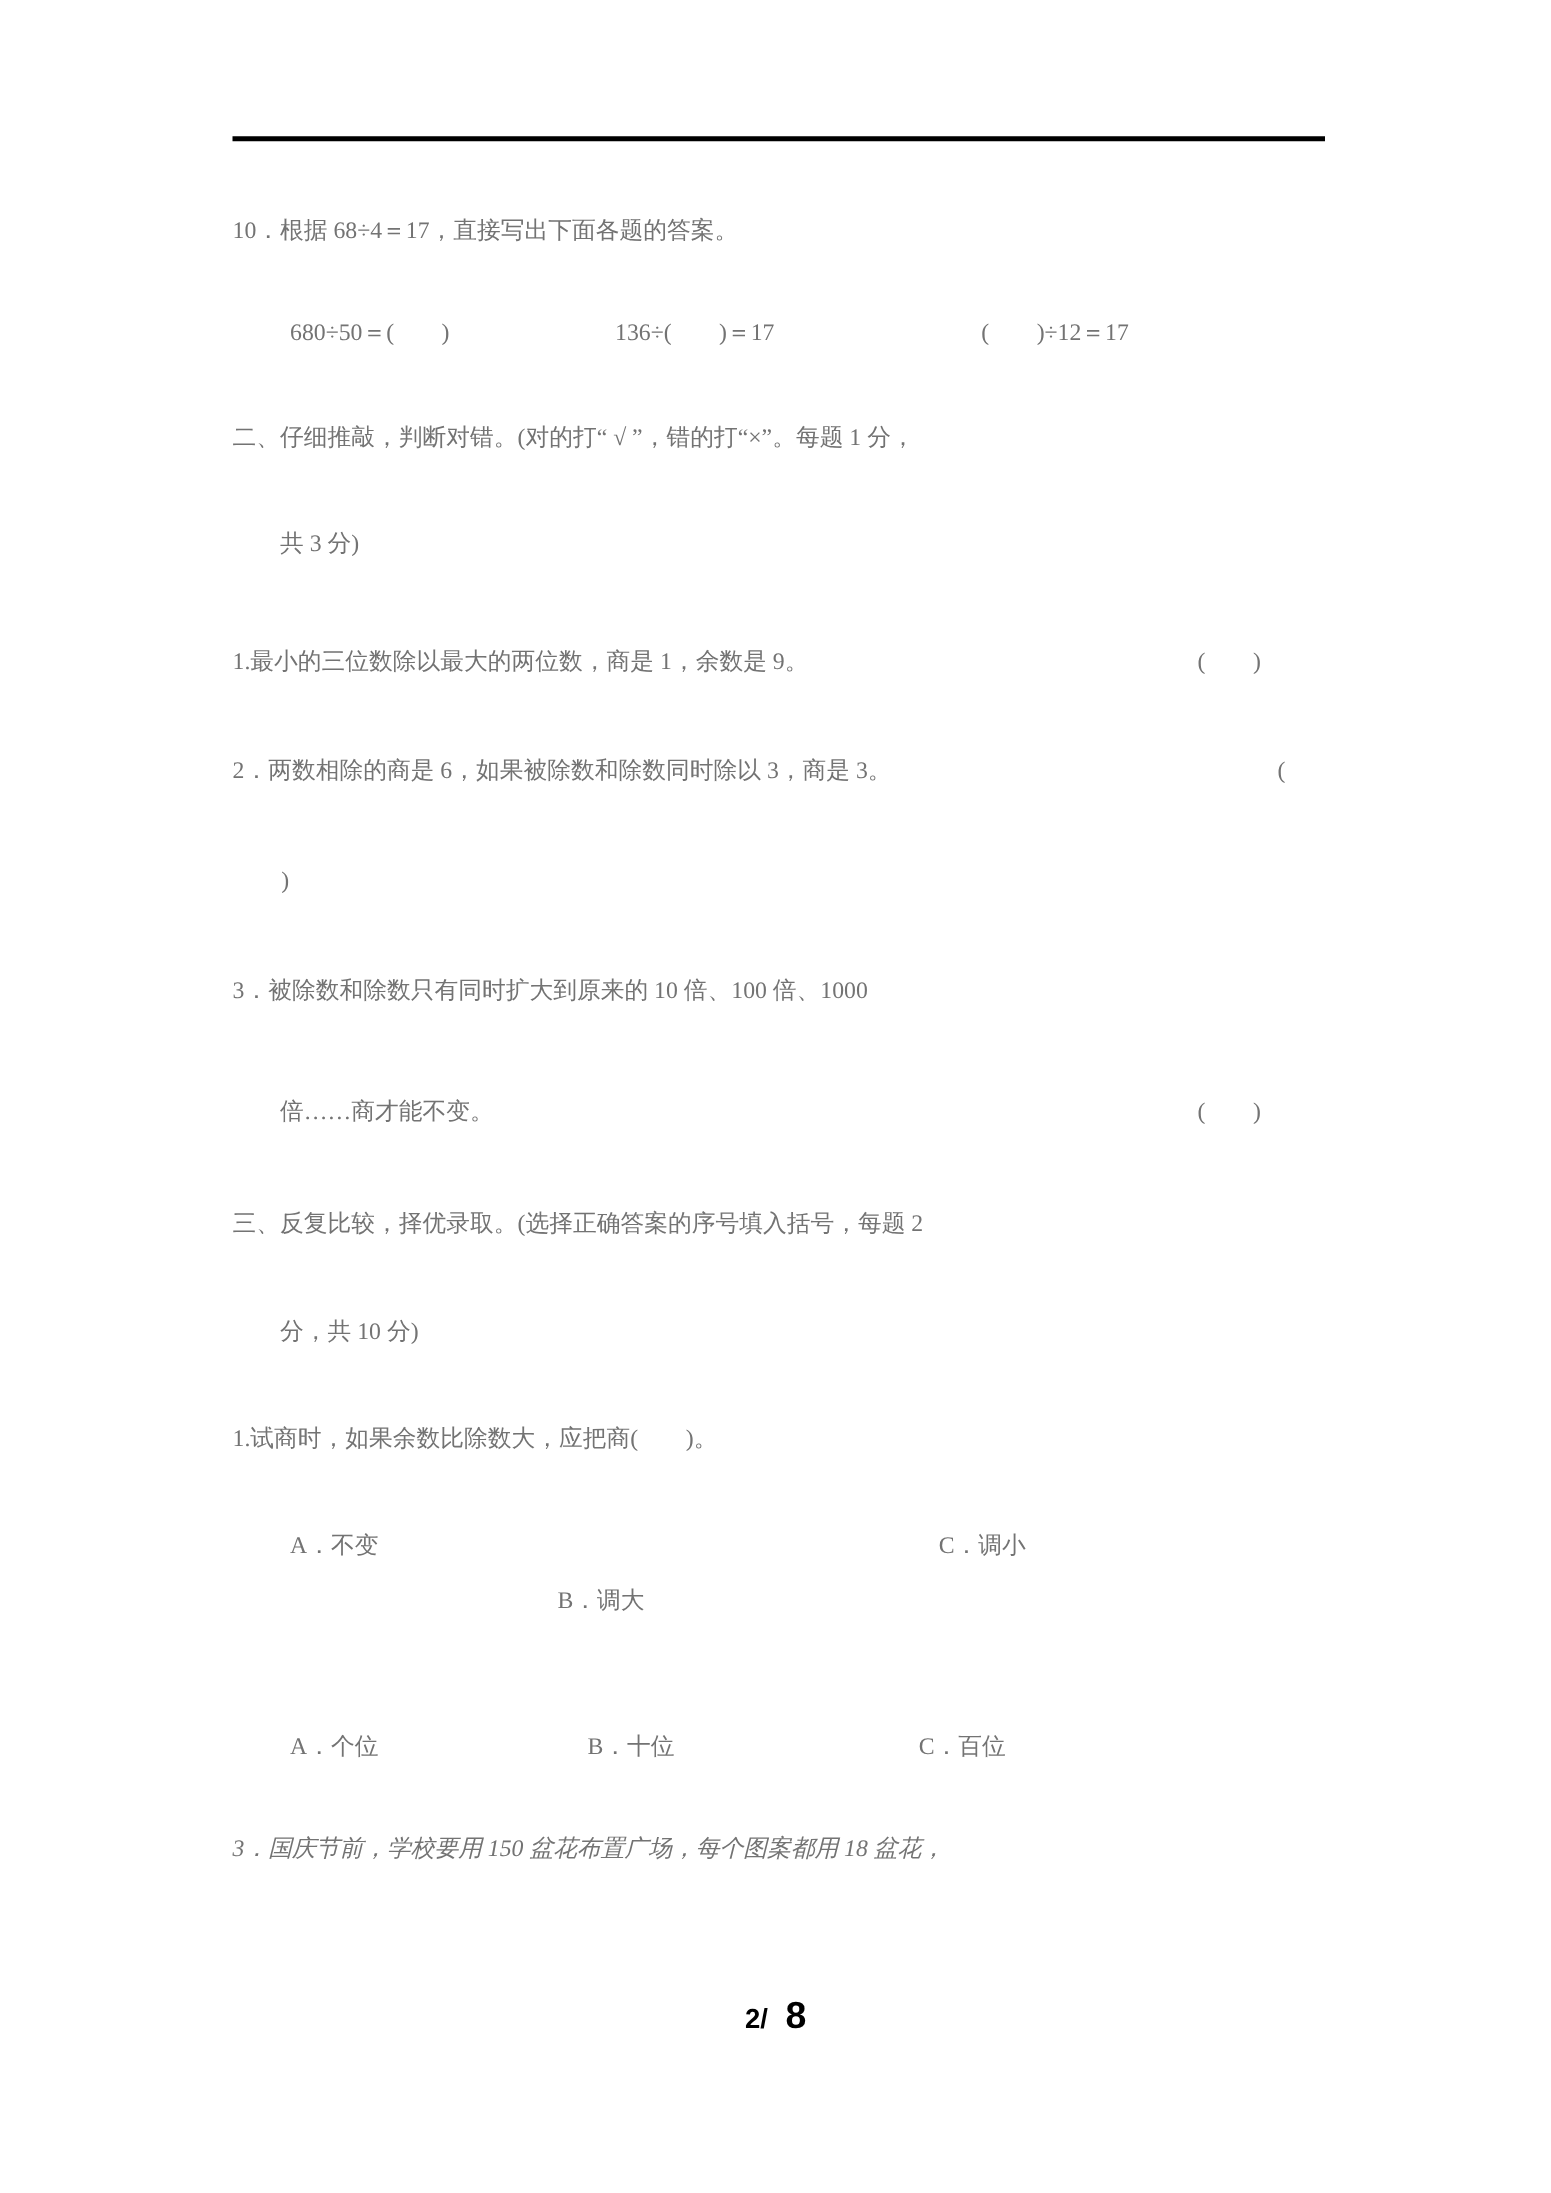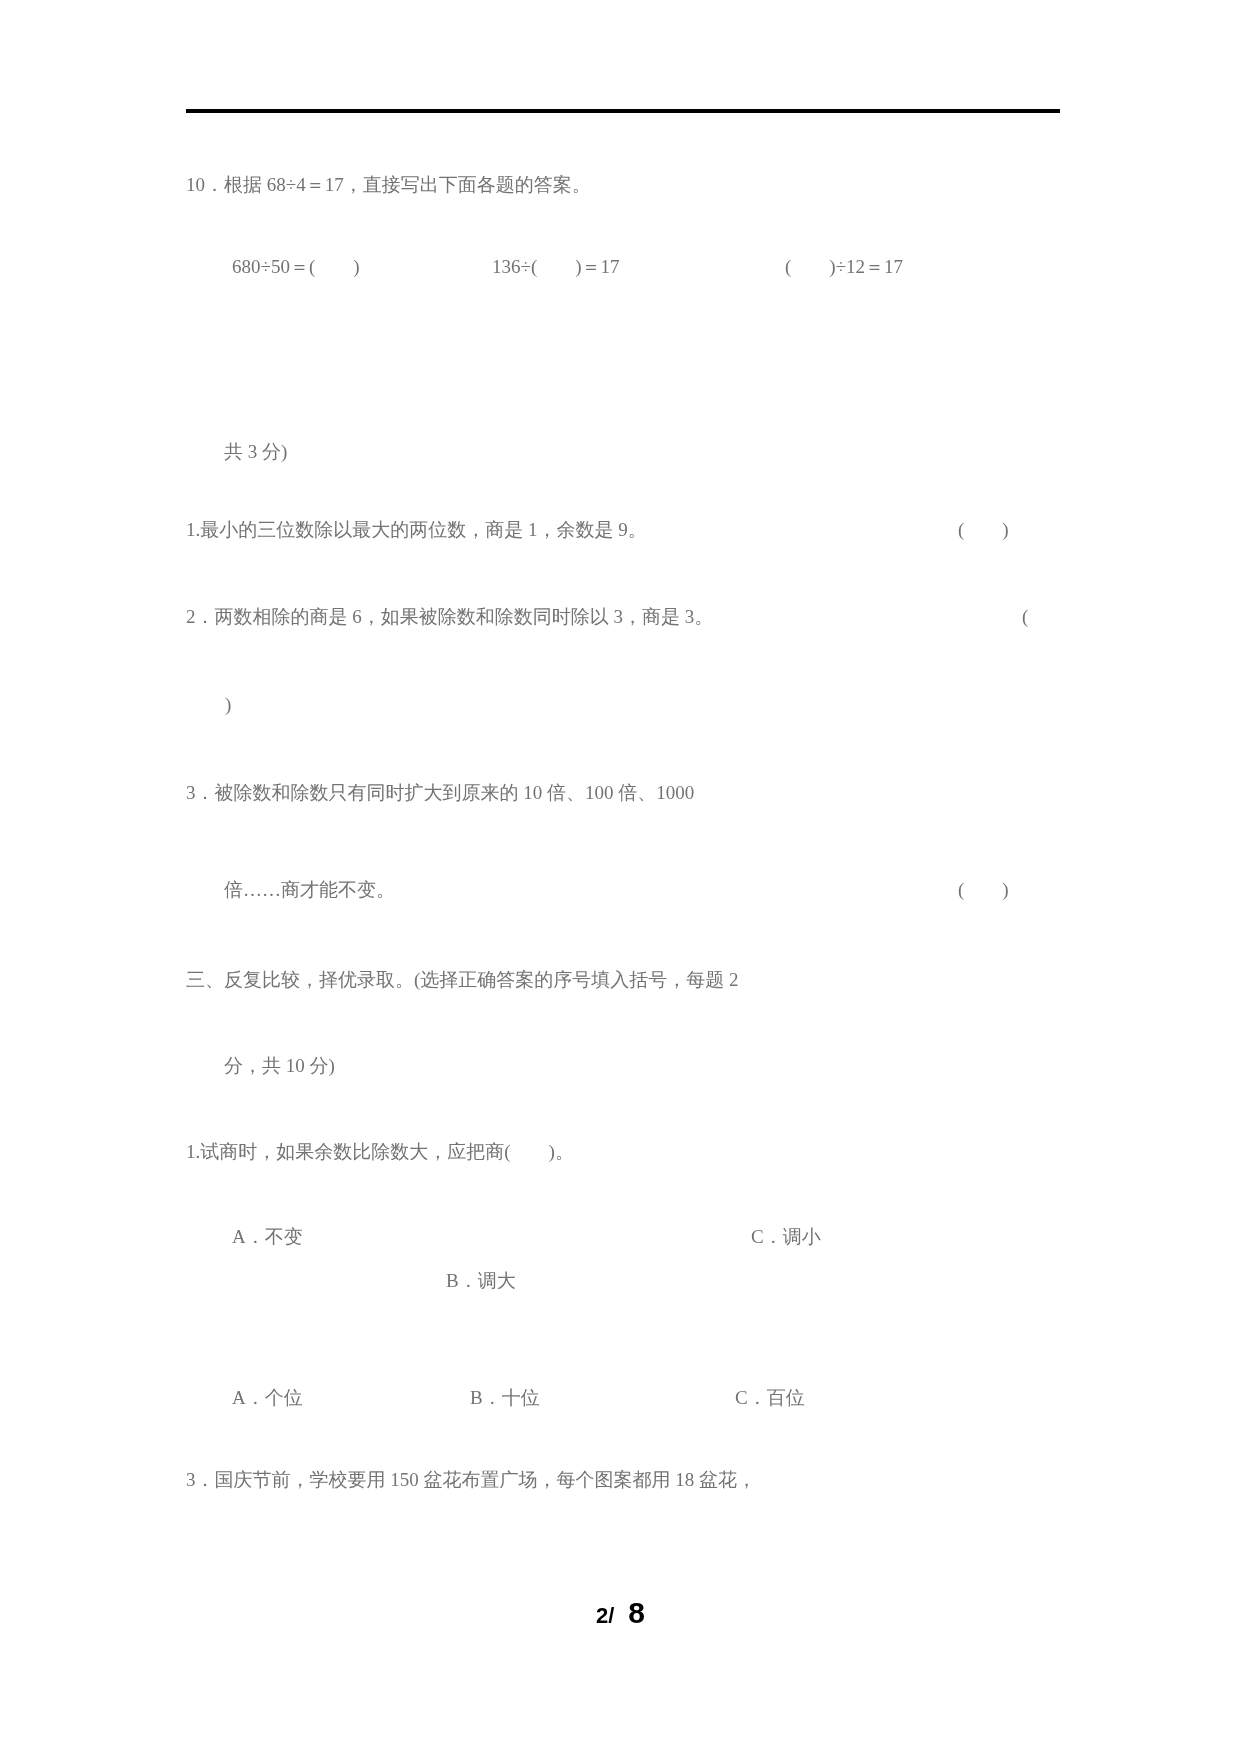--- a/index.html
+++ b/index.html
@@ -53,21 +53,22 @@
 <div class="page">
 
   <div class="rule" style="left:186px; top:109px; width:874px; height:4px;"></div>
 
   <div class="line" style="left:186px; top:164px;">10．根据 68÷4＝17，直接写出下面各题的答案。</div>
 
   <div class="line" style="left:232px; top:246px;">680÷50＝(　　)</div>
   <div class="line" style="left:492px; top:246px;">136÷(　　)＝17</div>
   <div class="line" style="left:785px; top:246px;">(　　)÷12＝17</div>
 
-  <div class="line" style="left:224px; top:431px;">共 3 分)</div>
+  <div class="line" style="left:186px; top:330px;">二、仔细推敲，判断对错。(对的打“ √ ”，错的打“×”。每题 1 分，</div>
+  <div class="line" style="left:224px; top:415px;">共 3 分)</div>
 
   <div class="line" style="left:186px; top:509px;">1.最小的三位数除以最大的两位数，商是 1，余数是 9。</div>
   <div class="line" style="left:958px; top:509px;">(　　)</div>
 
   <div class="line" style="left:186px; top:596px;">2．两数相除的商是 6，如果被除数和除数同时除以 3，商是 3。</div>
   <div class="line" style="left:1022px; top:596px;">(</div>
   <div class="line" style="left:225px; top:684px;">)</div>
 
   <div class="line" style="left:186px; top:772px;">3．被除数和除数只有同时扩大到原来的 10 倍、100 倍、1000</div>
   <div class="line" style="left:224px; top:869px;">倍……商才能不变。</div>
@@ -78,19 +79,19 @@
 
   <div class="line" style="left:186px; top:1131px;">1.试商时，如果余数比除数大，应把商(　　)。</div>
   <div class="line" style="left:232px; top:1216px;">A．不变</div>
   <div class="line" style="left:446px; top:1216px;margin-top:44px;">B．调大</div>
   <div class="line" style="left:735px; top:1216px;margin-left:16px;">C．调小</div>
 
   <div class="line" style="left:232px; top:1377px;">A．个位</div>
   <div class="line" style="left:470px; top:1377px;">B．十位</div>
   <div class="line" style="left:735px; top:1377px;">C．百位</div>
 
-  <div class="line" style="left:186px; top:1459px;">3．国庆节前，学校要用 150 盆花布置广场，每个图案都用 18 盆花，</div>
+  <div class="line" style="left:186px; top:1459px;font-style:italic;">3．国庆节前，学校要用 150 盆花布置广场，每个图案都用 18 盆花，</div>
 
   <div class="footer">
     <span class="pg-cur">2/</span><span class="pg-tot">8</span>
   </div>
 
 </div>
 
 </body></html>

